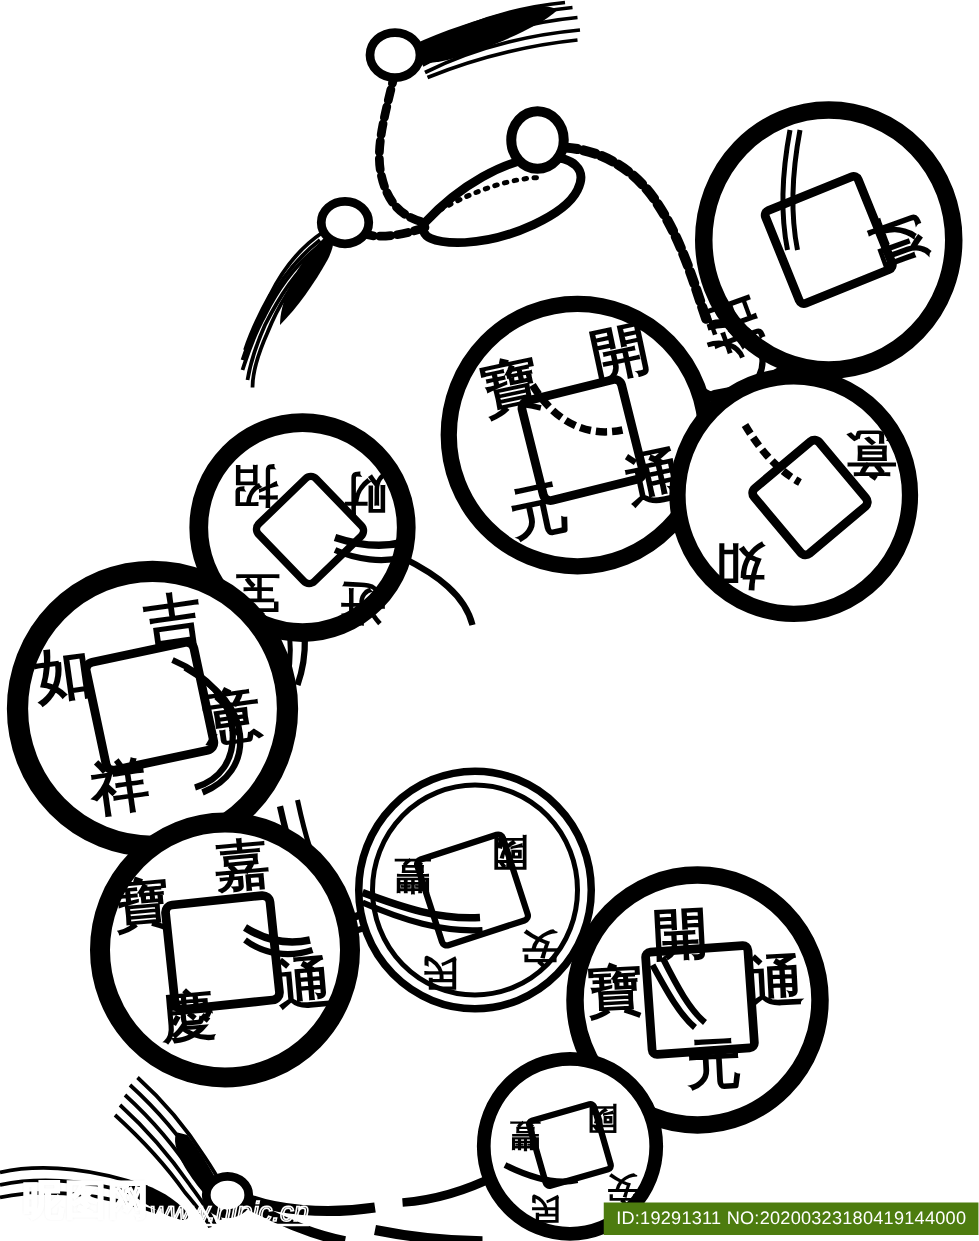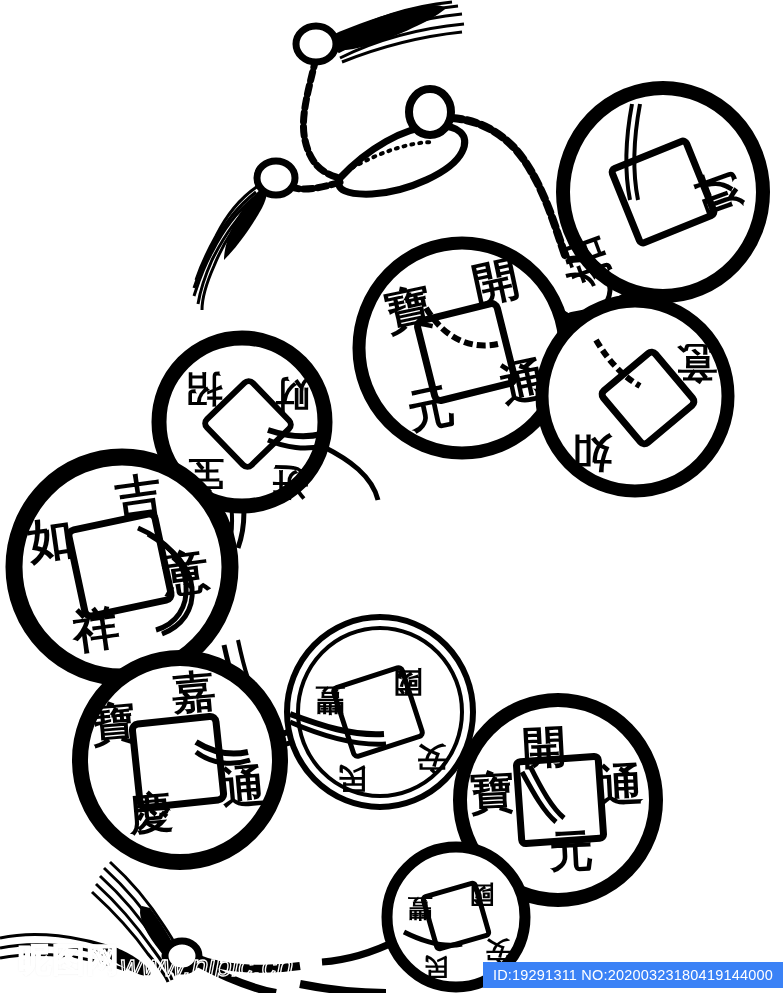--- a/index.html
+++ b/index.html
@@ -33,35 +33,36 @@
     -webkit-text-stroke:1.4px #ffffff;
     text-shadow:0 0 2px rgba(0,0,0,.15);
     pointer-events:none;
     white-space:nowrap;
     font-weight:bold;
   }
   #wm-url{
     position:absolute;
     left:120px;
     bottom:10px;
-    font-size:30px;
+    font-size:22px;
     font-style:italic;
     color:transparent;
     -webkit-text-stroke:1.3px #ffffff;
     pointer-events:none;
     white-space:nowrap;
+    text-decoration:underline;
   }
   #id-bar{
     position:absolute;
     right:0px;
     bottom:5px;
     height:26px;
     line-height:26px;
     padding:0 10px;
-    background:#3b82f6;
+    background:#4d7c0f;
     color:#ffffff;
     font-size:14.5px;
     letter-spacing:.2px;
     white-space:nowrap;
     text-align:center;
   }
 </style>
 </head>
 <body>
 

